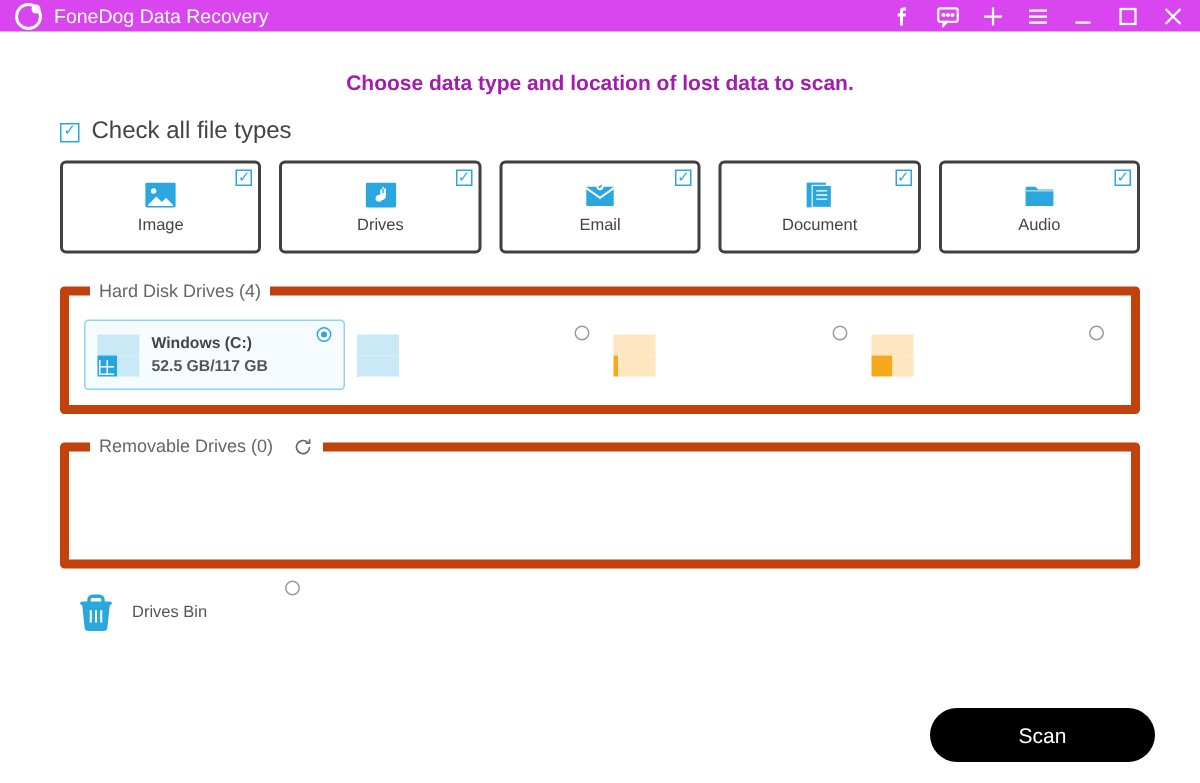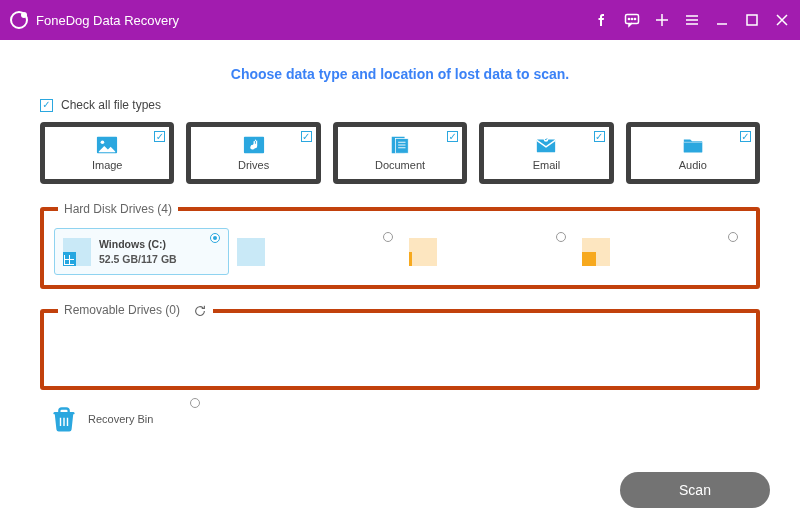--- a/index.html
+++ b/index.html
@@ -1,49 +1,49 @@
 <!DOCTYPE html>
 <html><head>
 <meta charset="utf-8">
 <style>
   * { box-sizing: border-box; margin: 0; padding: 0; font-family: Arial, sans-serif; }
   body { width: 800px; height: 522px; background: #fff; overflow: hidden; }
   .titlebar {
-    height: 40px; background: #a21caf; display: flex; align-items: center;
+    height: 21px; background: #d946ef; display: flex; align-items: center;
     justify-content: space-between; padding: 0 10px; color: #fff;
   }
   .titlebar-left { display: flex; align-items: center; gap: 8px; }
   .logo-circle {
     width: 18px; height: 18px; border: 2px solid #fff; border-radius: 50%;
     display: flex; align-items: center; justify-content: center; position: relative;
   }
   .logo-circle::after { content: ""; position: absolute; width: 6px; height: 6px; background:#fff; border-radius:50%; top:-1px; right:-1px;}
   .app-title { font-size: 13px; }
   .titlebar-right { display: flex; gap: 14px; align-items: center; }
   .titlebar-right svg, .titlebar-right .ticon { width: 16px; height: 16px; stroke: #fff; fill: none; stroke-width: 1.5; }
   .ticon { display:inline-flex; align-items:center; justify-content:center; color:#fff; font-size:16px; cursor:pointer;}
   .content { padding: 16px 40px 0 40px; }
-  .heading { text-align: center; font-size: 14px; color: #3b82f6; font-weight: bold; margin: 10px 0 16px; }
-  .check-all { display: flex; align-items: center; gap: 8px; font-size: 12px; color: #444; margin-bottom: 10px; }
+  .heading { text-align: center; font-size: 14px; color: #a21caf; font-weight: bold; margin: 10px 0 16px; }
+  .check-all { display: flex; align-items: center; gap: 8px; font-size: 16px; color: #444; margin-bottom: 10px; }
   .cbox {
     width: 13px; height: 13px; border: 1px solid #2ba7df; display:flex; align-items:center; justify-content:center;
     cursor:pointer; background:#fff;
   }
   .cbox.checked::after { content:"✓"; font-size:10px; color:#2ba7df; line-height:1;}
   .type-row { display: flex; gap: 12px; margin-bottom: 18px; }
   .type-card {
-    flex: 1; border: 5px solid #404040; border-radius: 4px; height: 62px;
+    flex: 1; border: 2px solid #404040; border-radius: 4px; height: 62px;
     display: flex; flex-direction: column; align-items: center; justify-content: center;
     position: relative; cursor: pointer;
   }
   .type-card .cbox { position: absolute; top: 4px; right: 4px; width:11px; height:11px; }
   .type-icon { width: 22px; height: 20px; margin-bottom: 4px; fill: #2ba7df; }
   .type-label { font-size: 11px; color: #444; }
   fieldset.section {
-    border: 4px solid #c2410c; border-radius: 3px; padding: 12px 10px 10px; margin-bottom: 14px;
+    border: 6px solid #c2410c; border-radius: 3px; padding: 12px 10px 10px; margin-bottom: 14px;
     position: relative;
   }
   fieldset.section > legend { font-size: 12px; color: #666; padding: 0 6px; margin-left: 4px;}
   legend .refresh { margin-left: 10px; display:inline-flex; vertical-align:middle; cursor:pointer;}
   .drive-row { display: flex; gap: 0; }
   .drive {
     flex: 1; display: flex; gap: 8px; padding: 8px 8px; position: relative;
     border-radius: 3px; align-items: center; cursor:pointer;
   }
   .drive.selected { border: 1px solid #8fd3f0; background: #f5fbfe; }
@@ -67,21 +67,21 @@
   .empty-box { height: 46px; }
   .recycle-row { display:flex; align-items:center; gap:10px; margin: 6px 0 0 10px; position:relative; width:150px;}
   .recycle-row .radio {
     position: absolute; top: -6px; right: 0; width: 10px; height:10px;
     border: 1px solid #999; border-radius: 50%; background:#fff;
   }
   .trash-icon { width: 28px; height: 30px; fill:#2ba7df;}
   .recycle-label { font-size:11px; color:#555; }
   .footer { position:absolute; bottom:14px; right:30px; }
   .scan-btn {
-    width: 150px; height: 36px; background:#737373; color:#fff; border:none;
+    width: 150px; height: 36px; background:#000000; color:#fff; border:none;
     border-radius: 18px; font-size: 14px; cursor:pointer;
   }
 </style>
 </head>
 <body>
 
 <div class="titlebar">
   <div class="titlebar-left">
     <span class="logo-circle"></span>
     <span class="app-title">FoneDog Data Recovery</span>
@@ -151,35 +151,35 @@
         <span class="cbox checked"></span>
         <svg class="type-icon" viewBox="0 0 24 20">
           <rect x="1" y="1" width="22" height="18" rx="1" fill="#2ba7df"></rect>
           <path d="M13 4v8.5a2.5 2.5 0 1 1-1.5-2.3V6l4-1v6a2.5 2.5 0 1 1-1.5-2.3V4l-1 .2z" fill="#fff"></path>
         </svg>
         <span class="type-label">Drives</span>
       </div>
       <div class="type-card">
         <span class="cbox checked"></span>
         <svg class="type-icon" viewBox="0 0 24 20">
-          <rect x="3" y="1" width="14" height="18" fill="#2ba7df"></rect>
-          <rect x="7" y="3" width="14" height="16" fill="#2ba7df" stroke="#fff" stroke-width="0.8"></rect>
-          <path d="M10 7h8M10 10h8M10 13h8" stroke="#fff"></path>
-        </svg>
-        <span class="type-label">Document</span>
-      </div>
-      <div class="type-card">
-        <span class="cbox checked"></span>
-        <svg class="type-icon" viewBox="0 0 24 20">
           <rect x="2" y="4" width="20" height="14" rx="1" fill="#2ba7df"></rect>
           <path d="M2 5l10 7L22 5" stroke="#fff" stroke-width="1.5" fill="none"></path>
           <circle cx="12" cy="4" r="2.5" fill="#fff"></circle>
           <path d="M11 3.5l.8 1 1.4-1.8" stroke="#2ba7df" fill="none"></path>
         </svg>
         <span class="type-label">Email</span>
+      </div>
+      <div class="type-card">
+        <span class="cbox checked"></span>
+        <svg class="type-icon" viewBox="0 0 24 20">
+          <rect x="3" y="1" width="14" height="18" fill="#2ba7df"></rect>
+          <rect x="7" y="3" width="14" height="16" fill="#2ba7df" stroke="#fff" stroke-width="0.8"></rect>
+          <path d="M10 7h8M10 10h8M10 13h8" stroke="#fff"></path>
+        </svg>
+        <span class="type-label">Document</span>
       </div>
       <div class="type-card">
         <span class="cbox checked"></span>
         <svg class="type-icon" viewBox="0 0 24 20">
           <path d="M2 4h7l2 2h11v12H2z" fill="#2ba7df"></path>
           <rect x="2" y="7" width="20" height="11" fill="#2ba7df"></rect>
           <path d="M2 7h20" stroke="#fff" stroke-width="0.6"></path>
         </svg>
         <span class="type-label">Audio</span>
       </div>
@@ -255,19 +255,19 @@
   </fieldset>
 
   <div class="recycle-row">
     <span class="radio"></span>
     <svg class="trash-icon" viewBox="0 0 24 24">
       <path d="M4 7h16l-1.5 14a2 2 0 0 1-2 1.8h-9a2 2 0 0 1-2-1.8L4 7z"></path>
       <path d="M8 7V5a2 2 0 0 1 2-2h4a2 2 0 0 1 2 2v2" fill="none" stroke="#2ba7df" stroke-width="2"></path>
       <rect x="3" y="6" width="18" height="2" rx="1"></rect>
       <path d="M9 11v7M12 11v7M15 11v7" stroke="#fff" stroke-width="1.2"></path>
     </svg>
-    <span class="recycle-label">Recovery Bin</span>
+    <span class="recycle-label">Drives Bin</span>
   </div>
 </div>
 
 <div class="footer">
   <button class="scan-btn">Scan</button>
 </div>
 
 </body></html>

